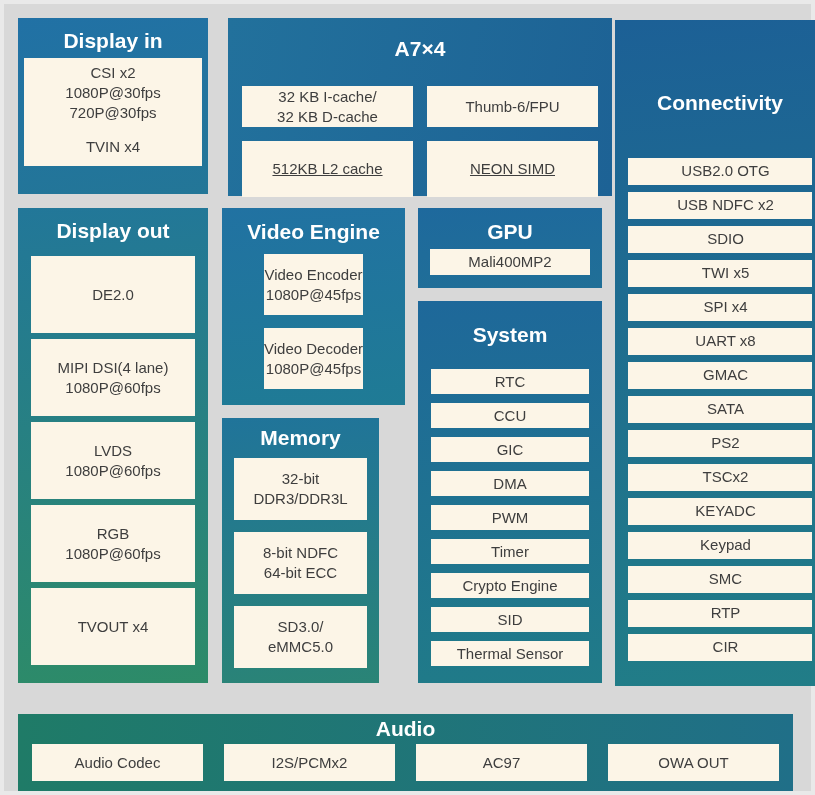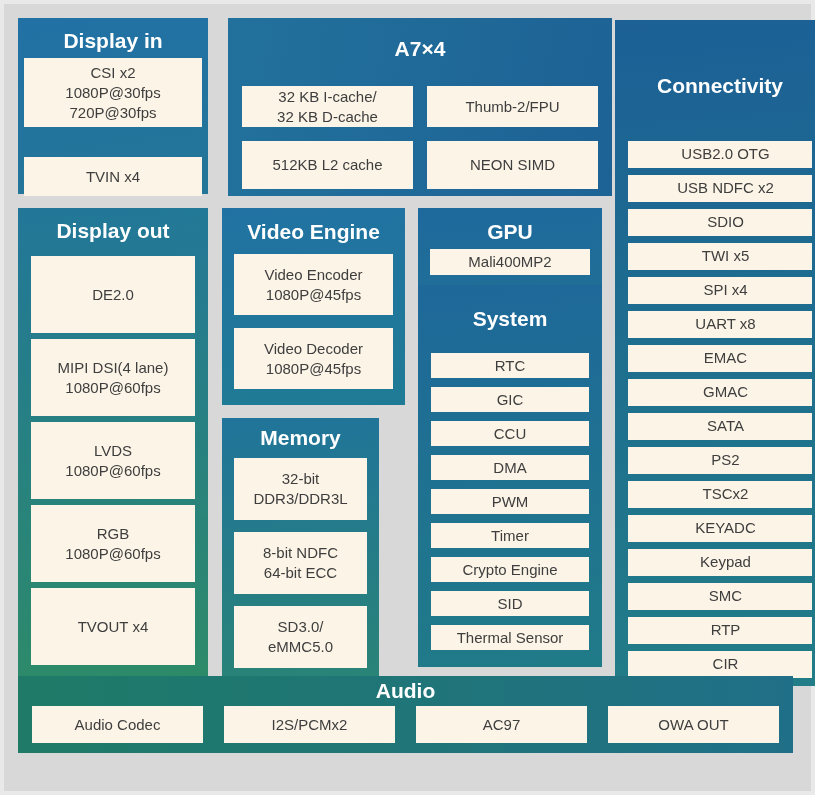--- a/index.html
+++ b/index.html
@@ -25,40 +25,40 @@
   
   .b-display-in {left:18px;top:18px;width:190px;height:176px;
     background:linear-gradient(170deg,#2171a5,#237697);}
   .b-a7 {left:228px;top:18px;width:384px;height:178px;
     background:linear-gradient(100deg,#22719c,#1d6295);}
   .b-connectivity {left:615px;top:20px;width:210px;height:666px;
     background:linear-gradient(175deg,#1c6096,#217d87);justify-content:center;}
   .b-display-out {left:18px;top:208px;width:190px;height:475px;
     background:linear-gradient(175deg,#227799,#2d8b68);}
   .b-video-engine {left:222px;top:208px;width:183px;height:197px;
-    background:linear-gradient(175deg,#2172a2,#1f7b95);}
+    background:linear-gradient(175deg,#2172a2,#1f7b95);align-items:center;}
   .b-memory {left:222px;top:418px;width:157px;height:265px;
     background:linear-gradient(175deg,#20749a,#2a8476);}
   .b-gpu {left:418px;top:208px;width:184px;height:80px;
     background:linear-gradient(175deg,#1e699d,#206f97);}
-  .b-system {left:418px;top:285px;width:184px;height:382px;
+  .b-system {left:418px;top:301px;width:184px;height:382px;
     background:linear-gradient(175deg,#1e689a,#207b88);}
-  .b-audio {left:18px;top:676px;width:775px;height:77px;
+  .b-audio {left:18px;top:714px;width:775px;height:77px;
     background:linear-gradient(90deg,#1f7b67,#206f88);}
   
   .b-display-in .hdr{margin-top:10px;}
-  .b-display-in .items{margin-top:4px;padding:0 6px;gap:30px;}
+  .b-display-in .items{margin-top:4px;padding:0 6px;gap:0;}
   .b-display-in .i0{height:69px;}
   .b-display-in .i1{height:39px;}
 
   .b-a7 .hdr{margin-top:18px;}
   .b-a7 .items{margin-top:24px;padding:0 14px;display:grid;
     grid-template-columns:1fr 1fr;column-gap:14px;row-gap:14px;}
   .b-a7 .r0{height:41px;}
-  .b-a7 .r1{height:48px;}
+  .b-a7 .r1{height:56px;text-decoration:underline;}
 
   .b-connectivity .hdr{margin-top:44px;}
   .b-connectivity .items{margin-top:42px;padding:0 13px;gap:7px;}
   .b-connectivity .item{height:27px;padding-left:11px;}
 
   .b-display-out .hdr{margin-top:10px;}
   .b-display-out .items{margin-top:12px;padding:0 13px;gap:6px;}
   .b-display-out .item{height:77px;}
 
   .b-video-engine .hdr{margin-top:11px;}
@@ -94,36 +94,35 @@
 720P@30fps</div>
       <div class="item i1">TVIN x4</div>
     </div>
   </div>
 
   <div class="block b-a7">
     <div class="hdr">A7×4</div>
     <div class="items">
       <div class="item r0">32 KB I-cache/
 32 KB D-cache</div>
-      <div class="item r0">Thumb-2/FPU</div>
+      <div class="item r0">Thumb-6/FPU</div>
       <div class="item r1">512KB L2 cache</div>
       <div class="item r1">NEON SIMD</div>
     </div>
   </div>
 
   <div class="block b-connectivity">
     <div class="hdr">Connectivity</div>
     <div class="items">
       <div class="item">USB2.0 OTG</div>
       <div class="item">USB NDFC x2</div>
       <div class="item">SDIO</div>
       <div class="item">TWI x5</div>
       <div class="item">SPI x4</div>
       <div class="item">UART x8</div>
-      <div class="item">EMAC</div>
       <div class="item">GMAC</div>
       <div class="item">SATA</div>
       <div class="item">PS2</div>
       <div class="item">TSCx2</div>
       <div class="item">KEYADC</div>
       <div class="item">Keypad</div>
       <div class="item">SMC</div>
       <div class="item">RTP</div>
       <div class="item">CIR</div>
     </div>
@@ -169,22 +168,22 @@
     <div class="hdr">GPU</div>
     <div class="items">
       <div class="item">Mali400MP2</div>
     </div>
   </div>
 
   <div class="block b-system">
     <div class="hdr">System</div>
     <div class="items">
       <div class="item">RTC</div>
+      <div class="item">CCU</div>
       <div class="item">GIC</div>
-      <div class="item">CCU</div>
       <div class="item">DMA</div>
       <div class="item">PWM</div>
       <div class="item">Timer</div>
       <div class="item">Crypto Engine</div>
       <div class="item">SID</div>
       <div class="item">Thermal Sensor</div>
     </div>
   </div>
 
   <div class="block b-audio">

